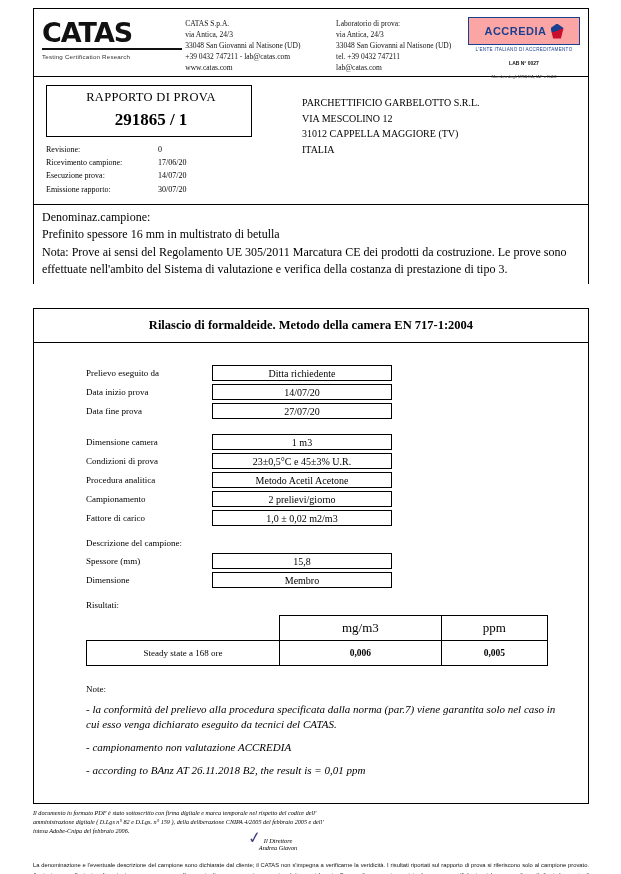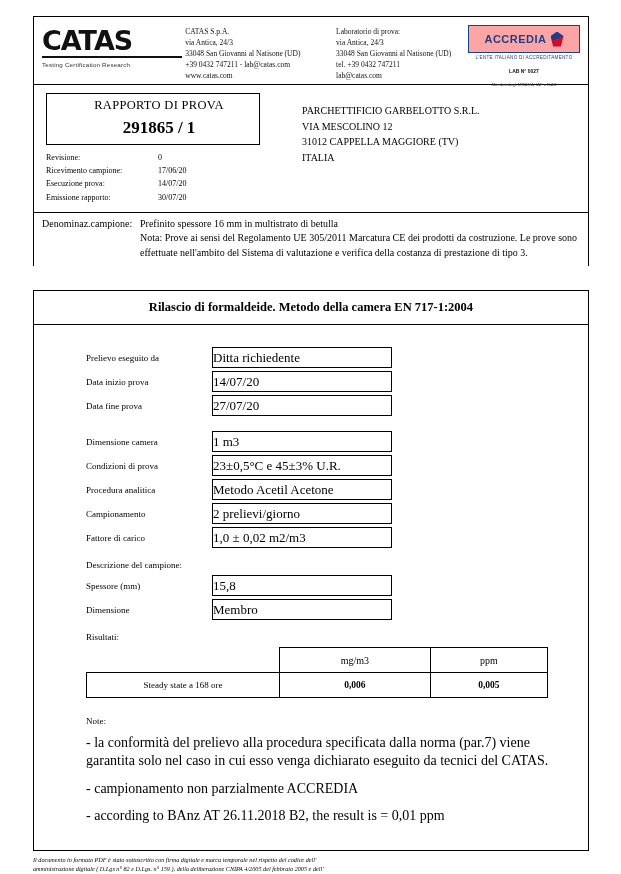--- a/index.html
+++ b/index.html
@@ -16,21 +16,21 @@
   .page {
     position: relative;
     width: 621px;
     height: 874px;
     background: #ffffff;
     box-sizing: border-box;
   }
   .sheet {
     position: absolute;
     left: 33px;
-    top: 16px;
+    top: 8px;
     width: 556px;
     height: 834px;
     box-sizing: border-box;
   }
 
   
   .header-box {
     border: 1px solid #000;
     border-bottom: none;
     height: 68px;
@@ -125,21 +125,21 @@
     border: 1px solid #000;
     border-bottom: none;
     padding: 6px 8px 8px 8px;
     box-sizing: border-box;
     display: flex;
   }
   .report-left { width: 250px; }
   .rapporto-frame {
     border: 1px solid #000;
     text-align: center;
-    padding: 4px 0 6px 12px;
+    padding: 4px 0 6px 4px;
     width: 200px;
     margin: 2px 16px 6px 4px;
   }
   .rapporto-title {
     font-size: 12.5px;
     letter-spacing: .3px;
   }
   .rapporto-num {
     font-size: 17px;
     font-weight: bold;
@@ -157,24 +157,25 @@
     font-size: 10px;
     line-height: 1.55;
     padding-top: 12px;
     padding-left: 10px;
   }
 
   .denom {
     border: 1px solid #000;
     border-bottom: none;
     display: flex;
-    font-size: 10px;
+    font-size: 12px;
     line-height: 1.45;
     padding: 4px 8px 6px 8px;
     box-sizing: border-box;
+    flex-direction: column;
   }
   .denom .k { width: 98px; flex: none; }
   .denom .v { flex: 1; }
 
   .title-box {
     border: 1px solid #000;
     text-align: center;
     font-size: 12.5px;
     font-weight: bold;
     padding: 9px 0 9px 0;
@@ -197,56 +198,56 @@
     margin-bottom: 3px;
   }
   .row .label {
     width: 150px;
     padding-left: 24px;
     box-sizing: border-box;
   }
   .row .val {
     border: 1px solid #000;
     width: 180px;
-    text-align: left;
-    font-size: 13px;
+    text-align: center;
+    font-size: 10px;
     padding: 1.5px 0;
     box-sizing: border-box;
   }
   .gap { height: 12px; }
   .section-label {
     font-size: 9px;
     padding-left: 24px;
     margin: 12px 0 5px 0;
   }
 
   table.results {
     border-collapse: collapse;
     margin: 4px 0 0 24px;
     width: 462px;
   }
   table.results td {
     border: 1px solid #000;
     height: 22px;
     text-align: center;
-    font-size: 10px;
+    font-size: 13px;
   }
   table.results td.first {
     text-align: center;
     width: 190px;
     font-size: 9px;
   }
   table.results td.blank {
     border: none;
   }
   table.results td.bold { font-weight: bold; font-size: 9.5px; }
 
   .notes { margin: 18px 0 0 24px; }
   .notes .nt-title { font-size: 9px; margin-bottom: 8px; }
-  .notes .nt { font-size: 14px; margin-bottom: 9px; line-height: 1.3; }
+  .notes .nt { font-size: 11px; margin-bottom: 9px; line-height: 1.3; font-style: italic; }
   .pdf-note {
     font-size: 6.2px;
     font-style: italic;
     line-height: 1.5;
     margin-top: 4px;
     width: 300px;
   }
   .sign {
     text-align: center;
     width: 250px;
@@ -416,21 +417,21 @@
           <td class="first">Steady state a 168 ore</td>
           <td class="bold">0,006</td>
           <td class="bold">0,005</td>
         </tr>
       </tbody>
         </table>
 
       <div class="notes">
         <div class="nt-title">Note:</div>
         <div class="nt">- la conformità del prelievo alla procedura specificata dalla norma (par.7) viene garantita solo nel caso in cui esso venga dichiarato eseguito da tecnici del CATAS.</div>
-        <div class="nt">- campionamento non parzialmente ACCREDIA</div>
+        <div class="nt">- campionamento non valutazione ACCREDIA</div>
         <div class="nt">- according to BAnz AT 26.11.2018 B2, the result is = 0,01 ppm</div>
       </div>
     </div>
 
     <div>
       <div class="pdf-note">Il documento in formato PDF è stato sottoscritto con  firma digitale e marca temporale nel rispetto del codice dell' amministrazione digitale ( D.Lgs n° 82 e D.Lgs. n° 159 ), della deliberazione CNIPA 4/2005 del febbraio 2005 e  dell' intesa Adobe-Cnipa del febbraio 2006.</div>
       <div class="sign">
         <div class="scribble">✓</div>
         <div class="role">Il Direttore</div>
         <div class="name">Andrea Giavon</div>

